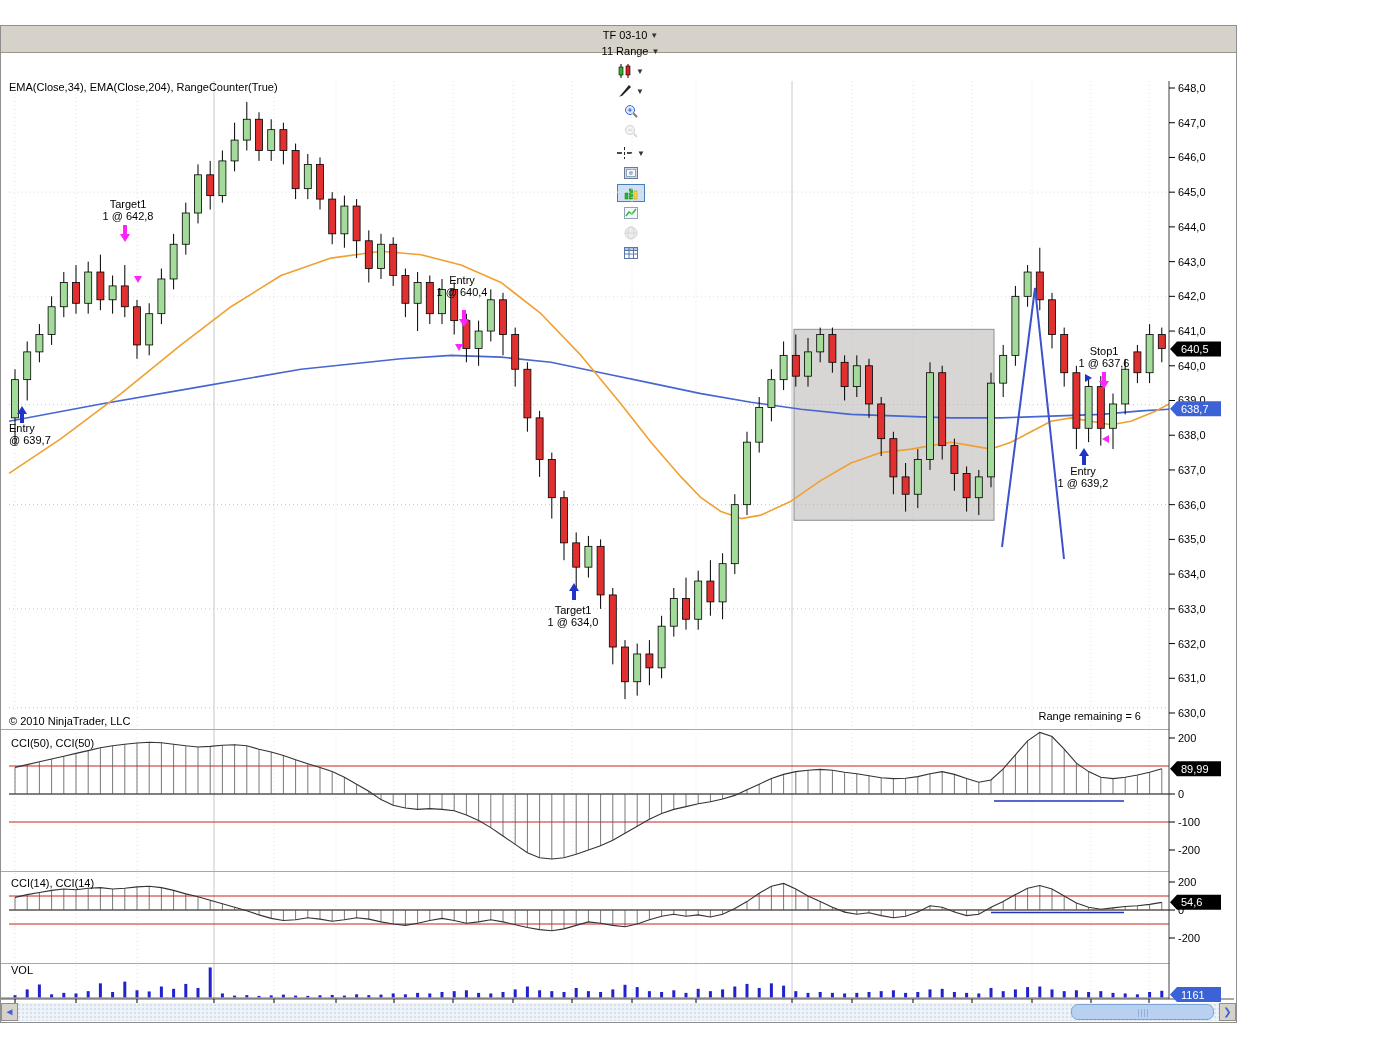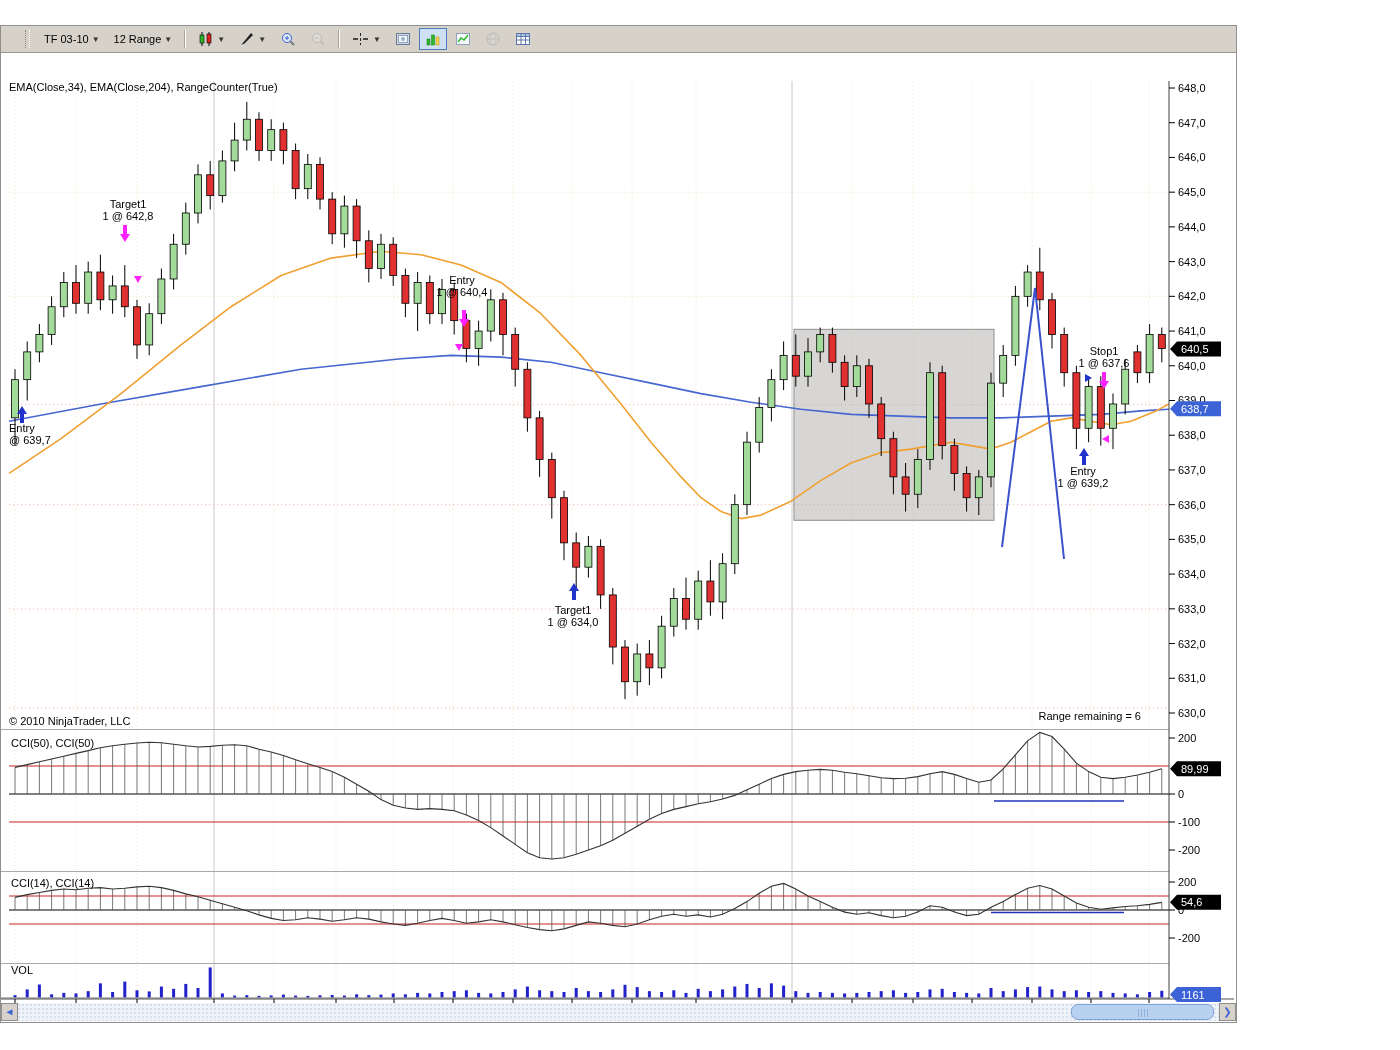--- a/index.html
+++ b/index.html
@@ -1,21 +1,21 @@
 <!DOCTYPE html>
 <html><head>
 <meta charset="utf-8">
 <style>
   html,body{margin:0;padding:0;background:#ffffff;width:1400px;height:1050px;
     font-family:"Liberation Sans",sans-serif;}
   #app{position:absolute;left:0;top:25px;width:1237px;height:998px;background:#ffffff;
     border:1px solid #8f8f8f;box-sizing:border-box;}
   
   #toolbar{position:absolute;left:0;top:0;width:100%;height:27px;background:#d6d2c9;
-    border-bottom:1px solid #9a968c;display:flex;align-items:center;gap:2px;padding-left:24px;box-sizing:border-box;}
+    border-bottom:1px solid #9a968c;display:flex;align-items:center;gap:2px;padding-left:24px;box-sizing:border-box;flex-direction:column;}
   .grip{width:3px;height:18px;border-left:1px dotted #8a8678;border-right:1px dotted #fff;margin-right:6px;}
   .tbtn{height:20px;display:flex;align-items:center;gap:3px;padding:0 5px;font-size:11px;color:#000;
     border:1px solid transparent;background:transparent;cursor:default;}
   .tbtn.sel{background:#cfe0f2;border:1px solid #4a7ebb;}
   .tbtn.dis{opacity:.45;}
   .caret{font-size:8px;color:#333;}
   .sep{width:1px;height:18px;background:#a8a499;margin:0 4px;border-right:1px solid #fff;}
   svg text{font-family:"Liberation Sans",sans-serif;}
   
   #hscroll{position:absolute;left:0;top:977px;width:1235px;height:18px;
@@ -31,21 +31,21 @@
 <body>
 
 <div id="app">
   <div id="toolbar">
     <div class="grip"></div>
     <div class="tbtn">
       <span>TF 03-10</span>
         <span class="caret">▼</span>
     </div>
     <div class="tbtn">
-      <span>12 Range</span>
+      <span>11 Range</span>
         <span class="caret">▼</span>
     </div>
     <div class="sep"></div>
     <div class="tbtn">
       <svg width="16" height="16">
         <line x1="4" y1="1" x2="4" y2="15" stroke="#000"></line>
           <rect x="2" y="4" width="4" height="8" fill="#2bb82b" stroke="#000" stroke-width="0.6"></rect>
         <line x1="11" y1="1" x2="11" y2="15" stroke="#000"></line>
           <rect x="9" y="3" width="4" height="9" fill="#d22" stroke="#000" stroke-width="0.6"></rect>
       </svg>

